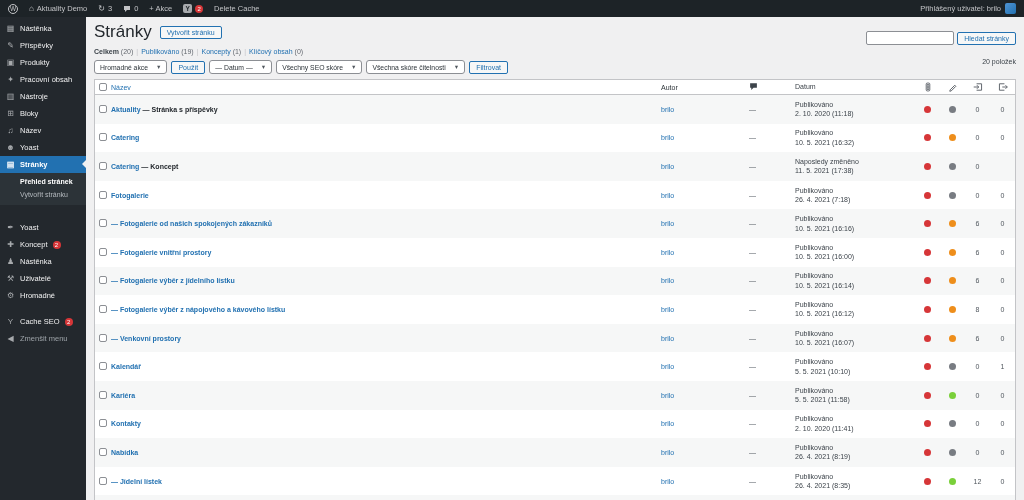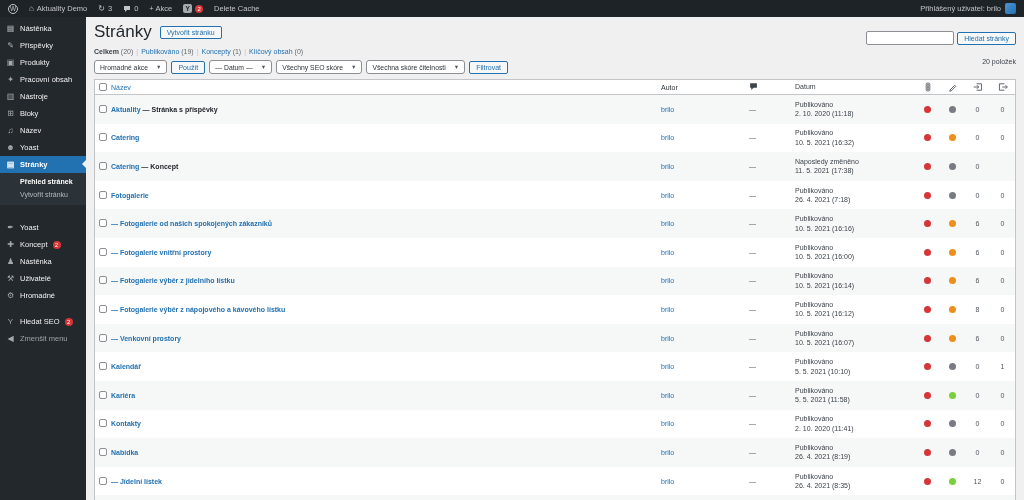--- a/index.html
+++ b/index.html
@@ -176,21 +176,21 @@
       <div class="menu-item">
         <span class="mi-ico">⚒</span>
         <span>Uživatelé</span>
       </div>
       <div class="menu-item">
         <span class="mi-ico">⚙</span>
         <span>Hromadné</span>
       </div>
       <div class="menu-item gap3">
         <span class="mi-ico">Y</span>
-        <span>Hledat SEO</span>
+        <span>Cache SEO</span>
         <span class="badge">2</span>
       </div>
       <div class="menu-item muted">
         <span class="mi-ico">◀</span>
         <span>Zmenšit menu</span>
       </div>
     </div>
 
   <div class="content">
     <div class="titlebar">

